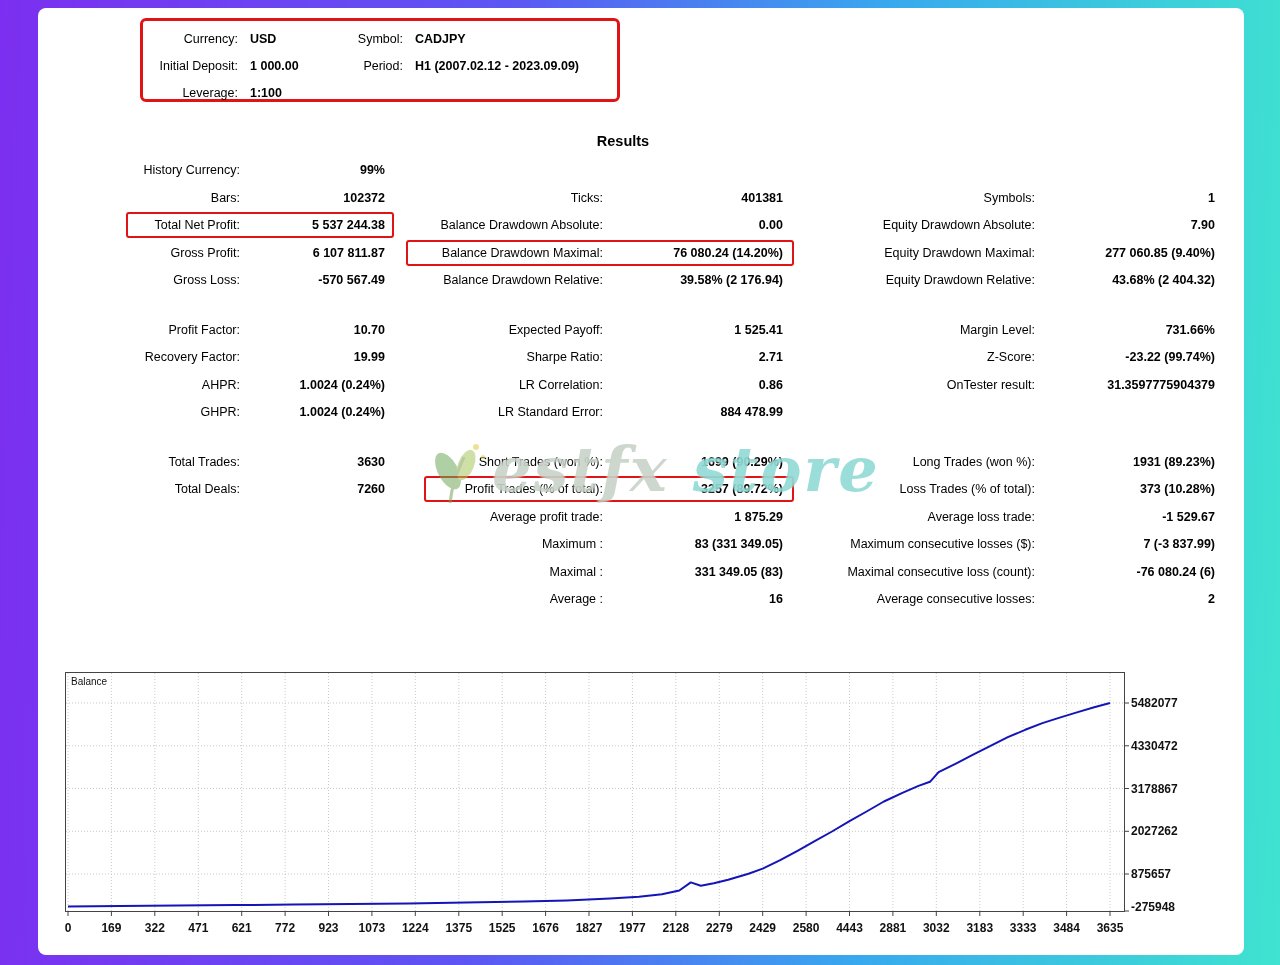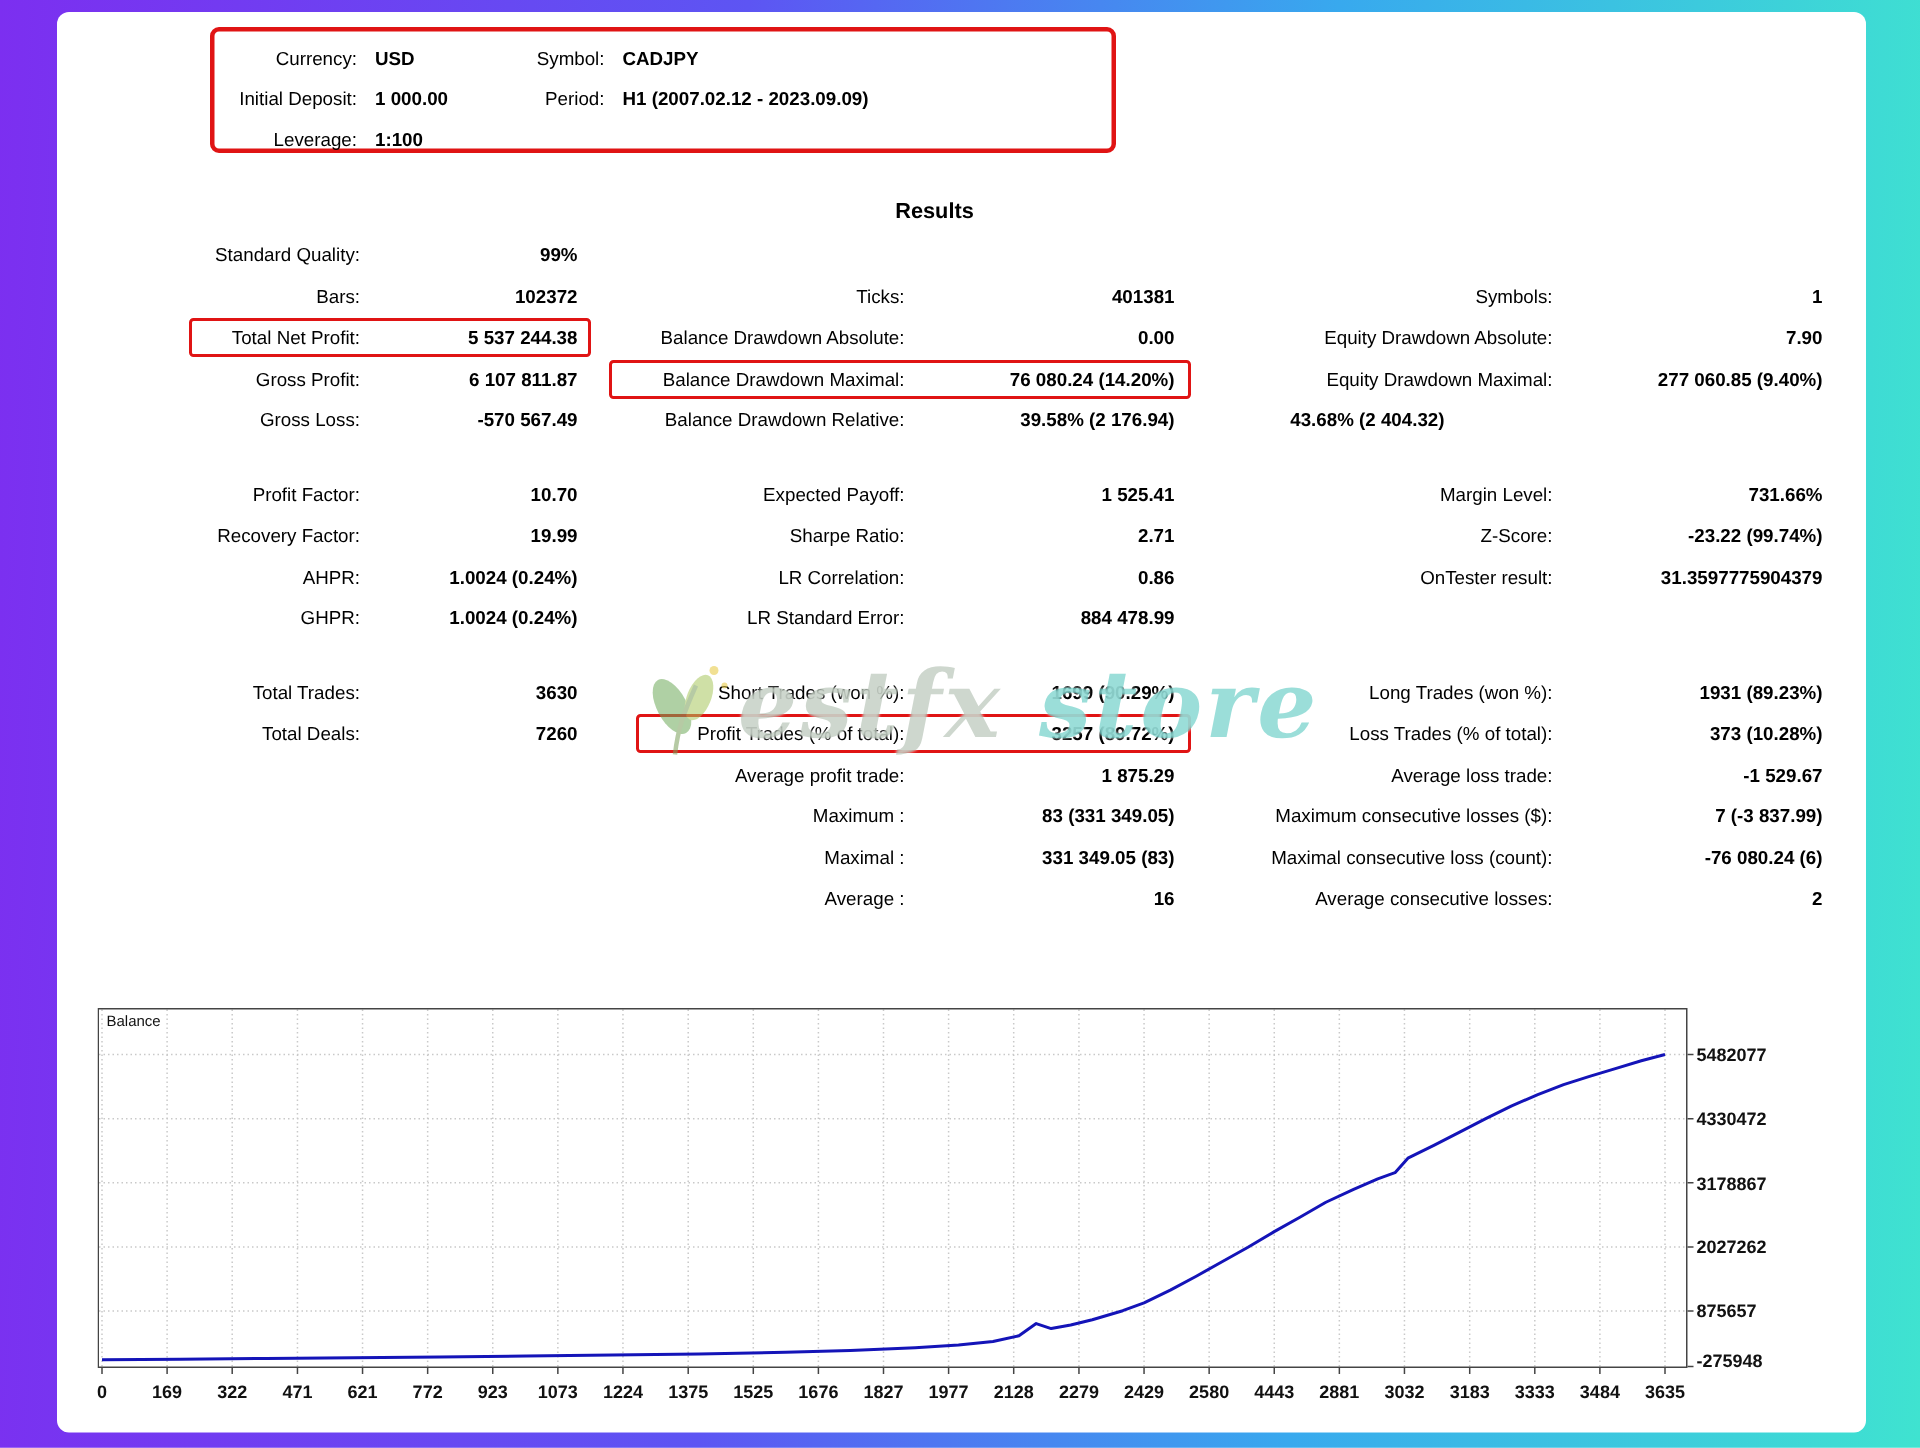--- a/index.html
+++ b/index.html
@@ -1,20 +1,20 @@
 <!DOCTYPE html>
 <html><head>
 <meta charset="utf-8">
 <style>
   html,body{margin:0;padding:0;width:1280px;height:965px;overflow:hidden;
     font-family:"Liberation Sans",sans-serif;
     background:linear-gradient(92deg,#7c2ff0 0%,#5d55f3 38%,#38a9ee 68%,#3fe3d0 100%);}
   .frame{position:absolute;left:38px;top:8px;right:36px;bottom:10px;background:#fff;border-radius:8px;}
   
-  .info-box{position:absolute;left:102px;top:10px;width:604px;height:84px;
+  .info-box{position:absolute;left:102px;top:10px;width:480px;height:84px;
     border:3px solid #e01414;border-radius:6px;box-sizing:border-box;padding-top:5px;}
   .info-grid{display:grid;grid-template-columns:95px 110px 55px 1fr;}
   .info-grid div{height:27px;line-height:27px;font-size:12.5px;color:#000;white-space:nowrap;}
   .info-grid .lbl{text-align:right;}
   .info-grid .val{font-weight:700;padding-left:12px;}
   
   .results-title{position:absolute;left:0;top:125px;width:1170px;text-align:center;
     font-size:14.5px;font-weight:700;color:#000;}
   
   #stats{position:absolute;left:22px;top:149px;width:1155px;z-index:1;}
@@ -68,21 +68,21 @@
       <div class="val">1:100</div>
       <div class="lbl"></div>
       <div class="val"></div>
     </div>
   </div>
 
   <div class="results-title">Results</div>
 
   <div id="stats">
       <div class="stat-row">
-        <div class="c0">Standard Quality:</div>
+        <div class="c0">History Currency:</div>
         <div class="c1">99%</div>
         <div class="c2"></div>
         <div class="c3"></div>
         <div class="c4"></div>
         <div class="c5"></div>
       </div>
       <div class="stat-row">
         <div class="c0">Bars:</div>
         <div class="c1">102372</div>
         <div class="c2">Ticks:</div>
@@ -106,20 +106,21 @@
         <div class="c3">76 080.24 (14.20%)</div>
         <div class="c4">Equity Drawdown Maximal:</div>
         <div class="c5">277 060.85 (9.40%)</div>
         <div class="redbox hl2"></div>
       </div>
       <div class="stat-row">
         <div class="c0">Gross Loss:</div>
         <div class="c1">-570 567.49</div>
         <div class="c2">Balance Drawdown Relative:</div>
         <div class="c3">39.58% (2 176.94)</div>
+        <div class="c4">Equity Drawdown Relative:</div>
         <div class="c5">43.68% (2 404.32)</div>
       </div>
       <div class="stat-row gap">
         <div class="c0">Profit Factor:</div>
         <div class="c1">10.70</div>
         <div class="c2">Expected Payoff:</div>
         <div class="c3">1 525.41</div>
         <div class="c4">Margin Level:</div>
         <div class="c5">731.66%</div>
       </div>

